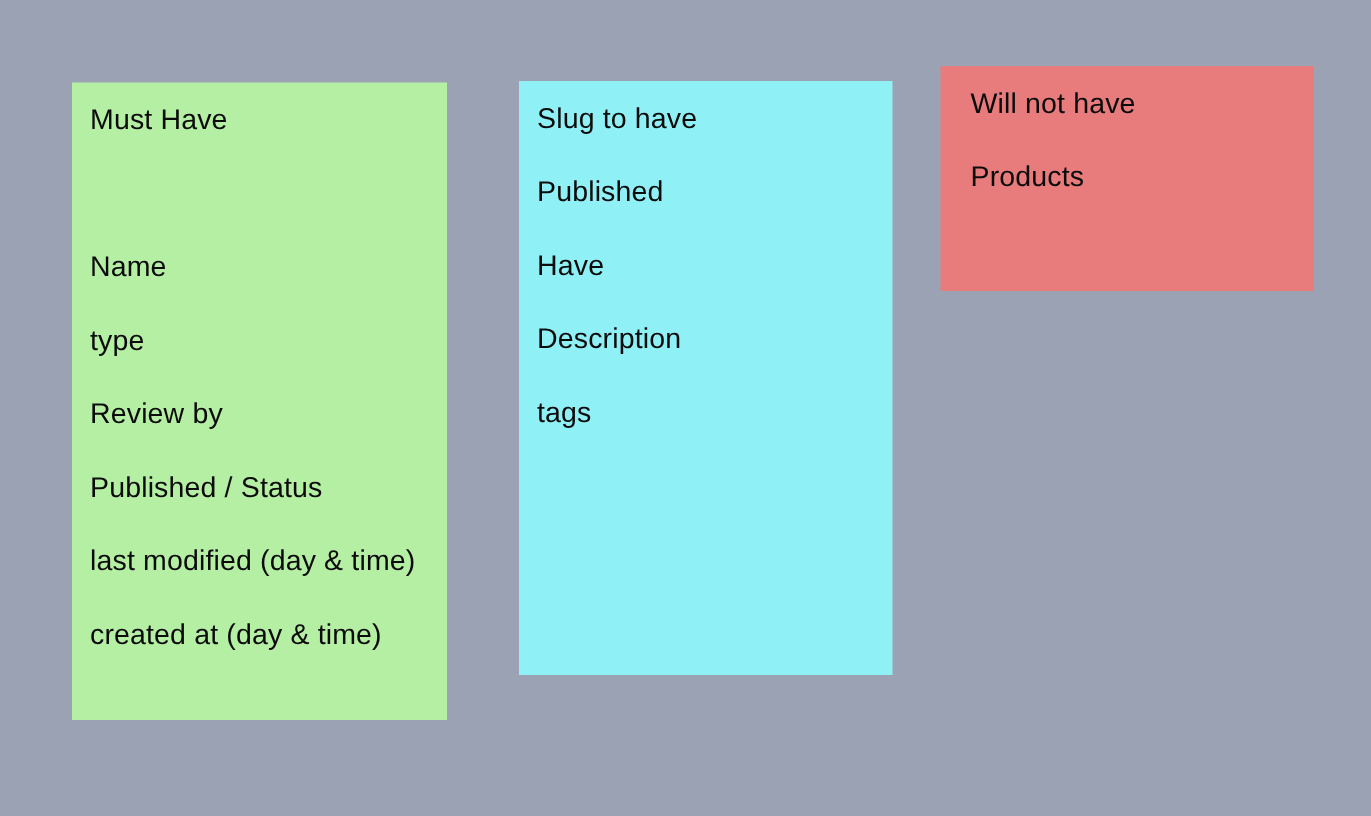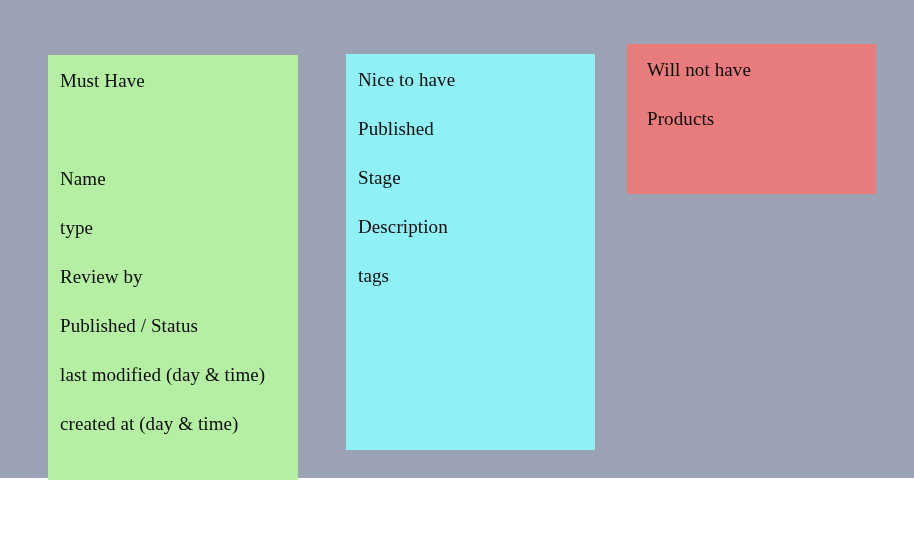--- a/index.html
+++ b/index.html
@@ -11,23 +11,22 @@
     width: 914px;
     height: 544px;
     overflow: hidden;
     font-family: "Liberation Sans", sans-serif;
     -webkit-font-smoothing: antialiased;
   }
 
   #board {
     position: relative;
     width: 914px;
-    height: 478px;
+    height: 544px;
     background: #9aa2b4;
-    font-family: Liberation Serif, serif;
   }
 
   .card {
     position: absolute;
     box-sizing: border-box;
     padding: 12px 12px 10px 12px;
     overflow: hidden;
   }
 
   .card-line {
@@ -85,23 +84,23 @@
     <div class="card-line spacer"></div>
     <div class="card-line">Name</div>
     <div class="card-line">type</div>
     <div class="card-line">Review by</div>
     <div class="card-line">Published / Status</div>
     <div class="card-line">last modified (day &amp; time)</div>
     <div class="card-line">created at (day &amp; time)</div>
   </div>
 
   <div class="card" id="card-nice-to-have">
-    <div class="card-line">Nice to have</div>
+    <div class="card-line">Slug to have</div>
     <div class="card-line">Published</div>
-    <div class="card-line">Stage</div>
+    <div class="card-line">Have</div>
     <div class="card-line">Description</div>
     <div class="card-line">tags</div>
   </div>
 
   <div class="card" id="card-will-not-have">
     <div class="card-line">Will not have</div>
     <div class="card-line">Products</div>
   </div>
 
 </div>

